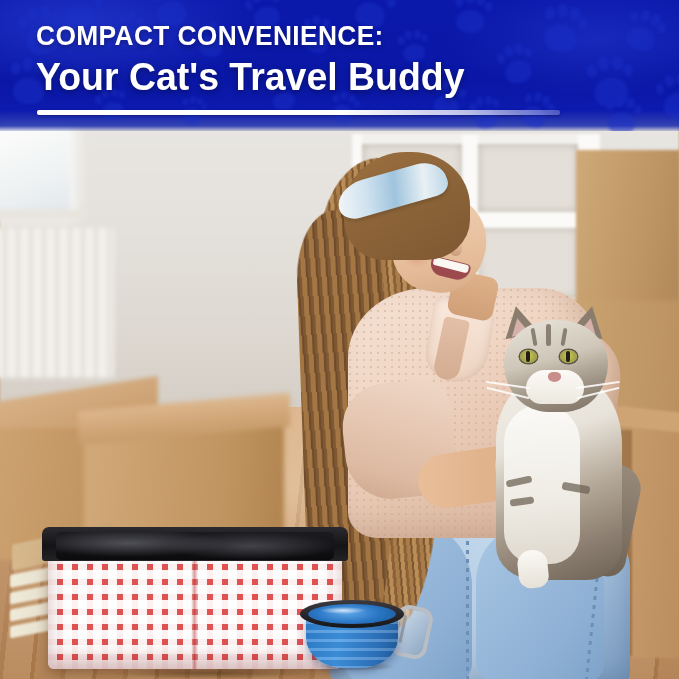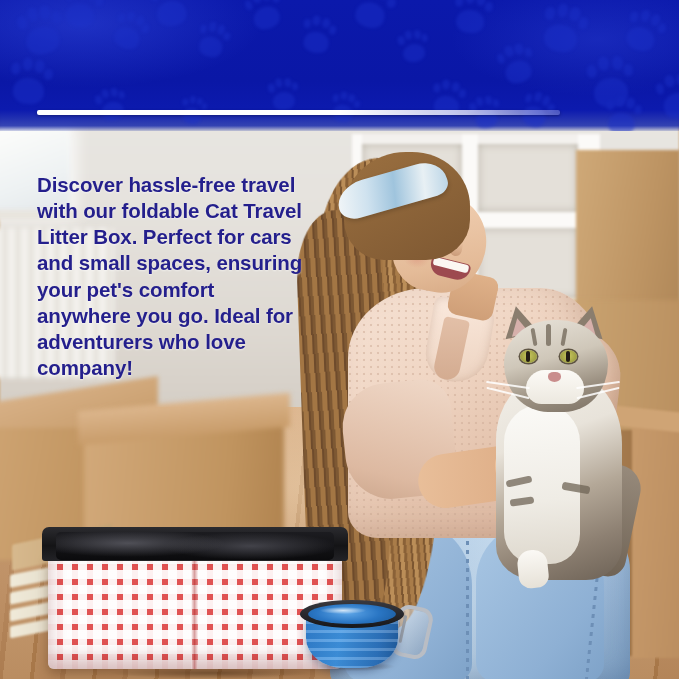--- a/index.html
+++ b/index.html
@@ -698,18 +698,21 @@
           <div class="pad" style="left: 24.5px; top: 6.3px; width: 6.3px; height: 7.7px; background: rgb(28, 49, 200);"></div>
         </div>
         <div class="paw" style="left: 180px; top: 96px; width: 26.4px; height: 28.8px; transform: rotate(10deg);">
           <div class="main" style="left: 3.6px; top: 12px; width: 18.6px; height: 15.6px; background: rgb(28, 49, 200);"></div>
           <div class="pad" style="left: 1.2px; top: 3.6px; width: 5.4px; height: 7.2px; background: rgb(28, 49, 200);"></div>
           <div class="pad" style="left: 7.8px; top: 0px; width: 6px; height: 7.8px; background: rgb(28, 49, 200);"></div>
           <div class="pad" style="left: 15px; top: 0.6px; width: 6px; height: 7.8px; background: rgb(28, 49, 200);"></div>
           <div class="pad" style="left: 21px; top: 5.4px; width: 5.4px; height: 6.6px; background: rgb(28, 49, 200);"></div>
         </div>
       </div>
+    <div class="header-inner">
+      <div class="kicker">COMPACT CONVENIENCE:</div>
+      <div class="headline">Your Cat's Travel Buddy</div>
+    </div>
   </div>
   <div class="rule"></div>
 
-  <div class="copy">Discover hassle-free travel with our foldable Cat Travel Litter Box. Perfect for cars and small spaces, ensuring your pet's comfort anywhere you go. Ideal for adventurers who love company!</div>
 
 </div>
 
 </body></html>

